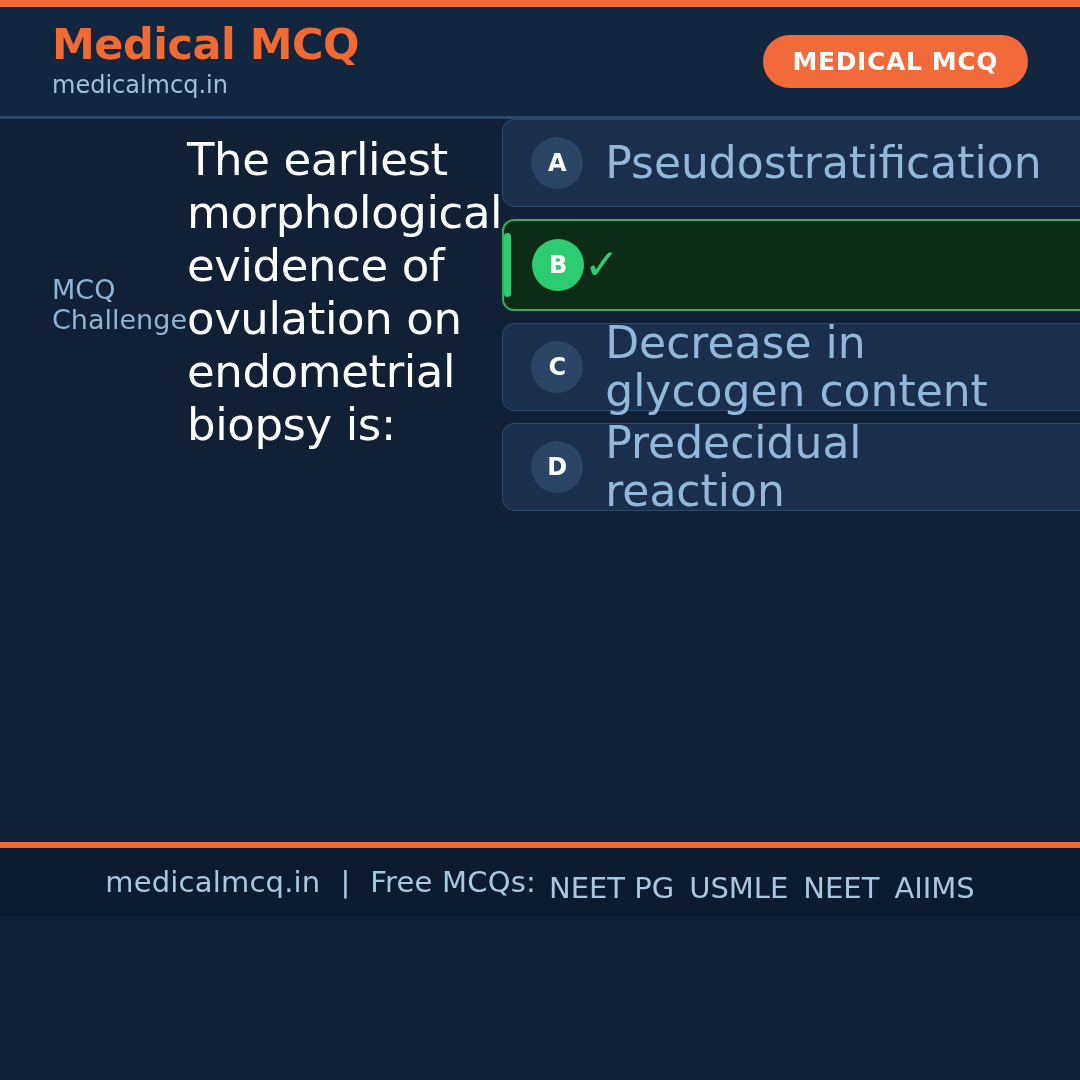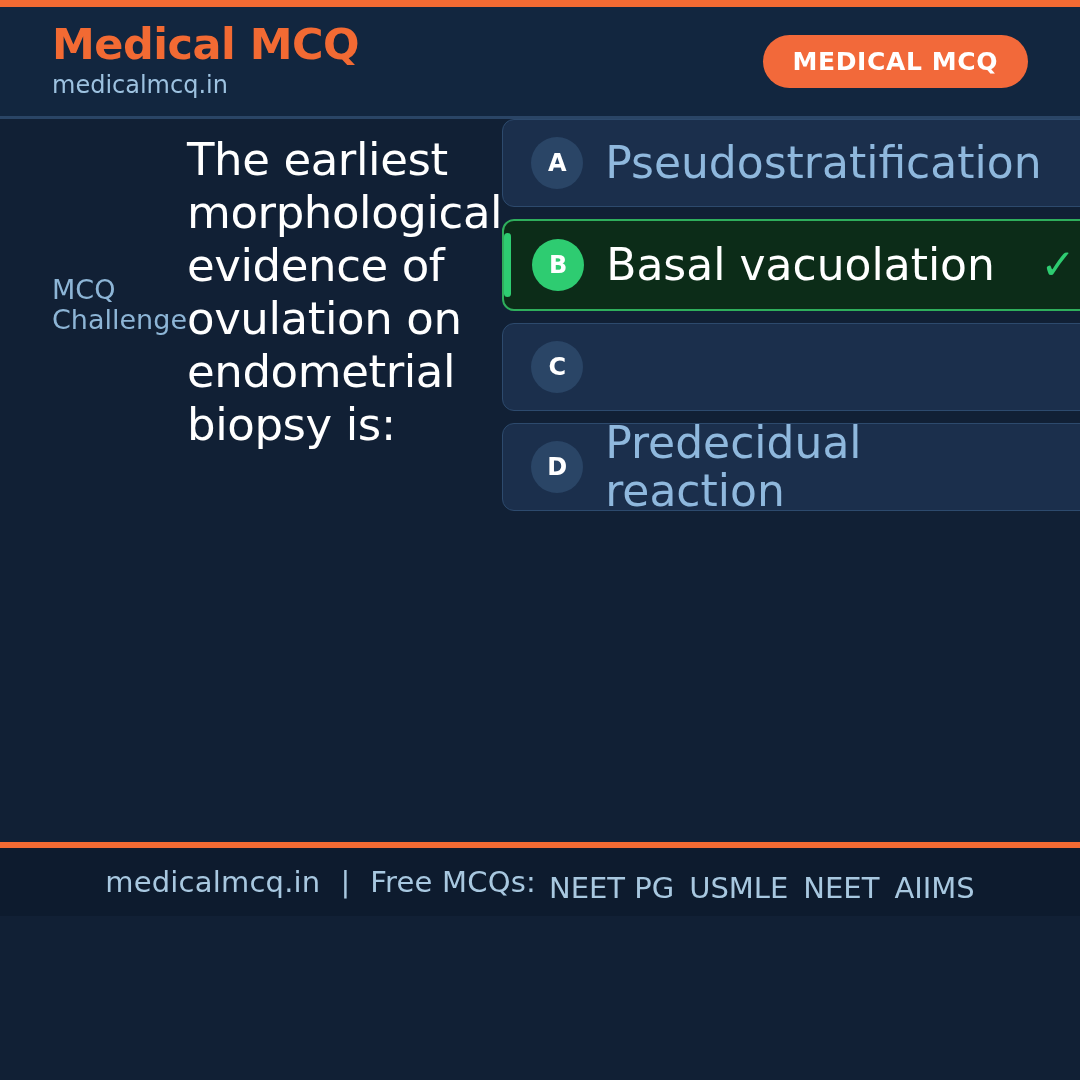--- a/index.html
+++ b/index.html
@@ -234,26 +234,26 @@
 
       <div class="option">
         <div class="badge">A</div>
         <div class="otext">Pseudostratification</div>
         <div class="tick">✓</div>
       </div>
 
       <div class="option correct">
         <div class="accent"></div>
         <div class="badge">B</div>
-        <div class="otext">Basal vacuolation</div>
         <div class="tick">✓</div>
       </div>
 
       <div class="option">
         <div class="badge">C</div>
+        <div class="otext">Decrease in glycogen content</div>
         <div class="tick">✓</div>
       </div>
 
       <div class="option">
         <div class="badge">D</div>
         <div class="otext">Predecidual reaction</div>
         <div class="tick">✓</div>
       </div>
 
     </div>

